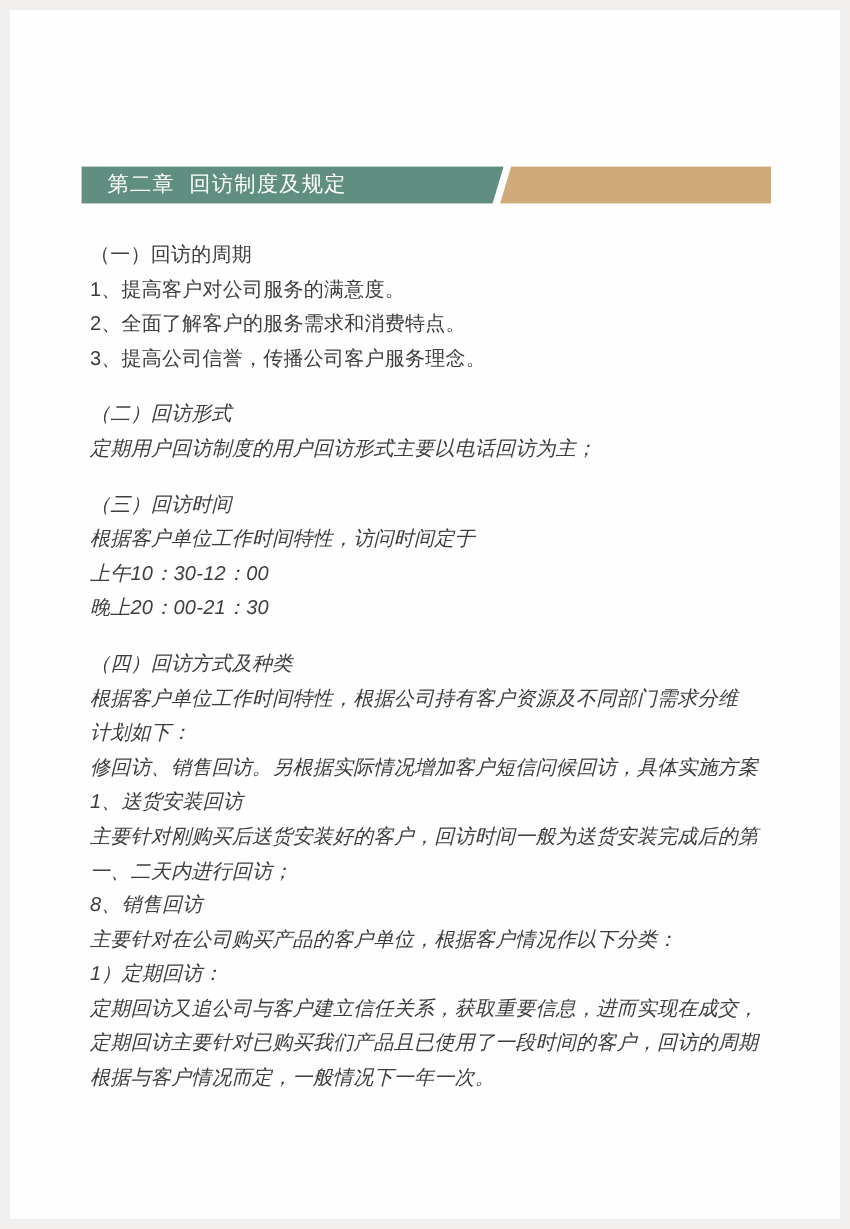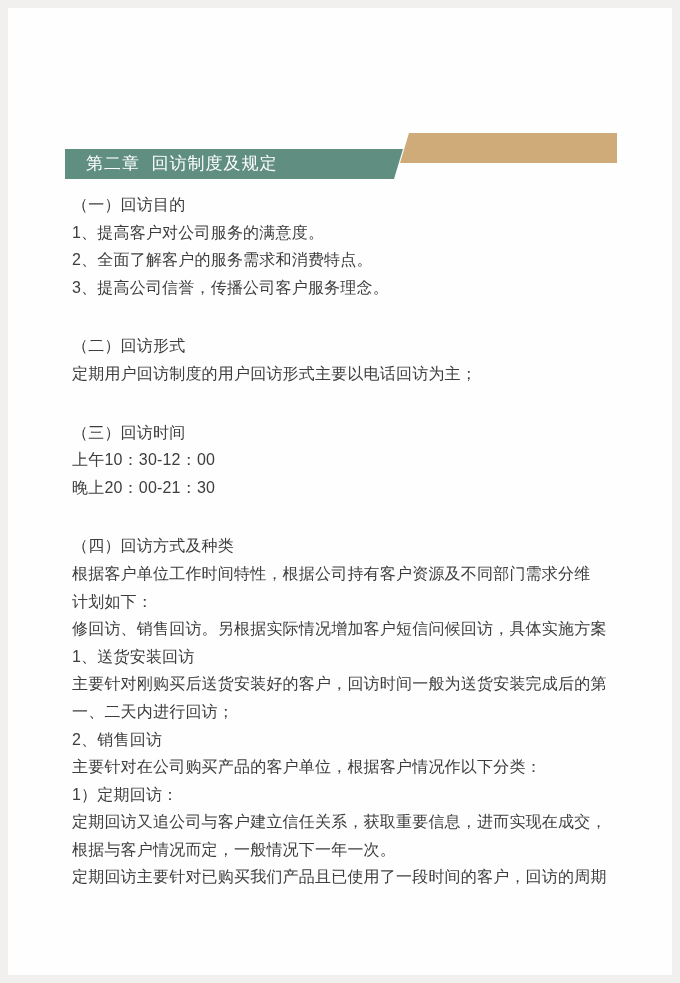--- a/index.html
+++ b/index.html
@@ -31,21 +31,20 @@
     width: 552px;
     height: 30px;
   }
   .banner-teal {
     position: absolute;
     left: 0;
     top: 0;
     width: 338px;
     height: 30px;
     clip-path: polygon(0 0, 100% 0, calc(100% - 9px) 100%, 0 100%);
-    margin-top: 16px;
   }
   .banner-tan {
     position: absolute;
     left: 335px;
     top: 0;
     width: 217px;
     height: 30px;
     clip-path: polygon(9px 0, 100% 0, 100% 100%, 0 100%);
   }
   .banner-title {
@@ -59,21 +58,21 @@
   }
   
   .content {
     position: absolute;
     left: 64px;
     top: 183px;
     width: 556px;
     font-size: 16px;
     color: #3d3d3d;
   }
-  .section + .section { margin-top: 31px; }
+  .section + .section { margin-top: 17px; font-style: italic; }
   .line {
     height: 27.6px;
     line-height: 27.6px;
     white-space: pre;
     letter-spacing: 0.2px;
   }
 </style>
 </head>
 <body>
 
@@ -82,45 +81,46 @@
 
     <div class="banner">
       <div class="banner-teal" style="background: rgb(96, 143, 129);">
         <span class="banner-title">第二章  回访制度及规定</span>
       </div>
       <div class="banner-tan" style="background: rgb(207, 171, 122);"></div>
     </div>
 
     <div class="content" id="sections-root" style="color: rgb(61, 61, 61);">
         <div class="section">
-          <div class="line section-title">（一）回访目的</div>
+          <div class="line section-title">（一）回访的周期</div>
           <div class="line">1、提高客户对公司服务的满意度。</div>
           <div class="line">2、全面了解客户的服务需求和消费特点。</div>
           <div class="line">3、提高公司信誉，传播公司客户服务理念。</div>
         </div>
         <div class="section">
           <div class="line section-title">（二）回访形式</div>
           <div class="line">定期用户回访制度的用户回访形式主要以电话回访为主；</div>
         </div>
         <div class="section">
           <div class="line section-title">（三）回访时间</div>
+          <div class="line">根据客户单位工作时间特性，访问时间定于</div>
           <div class="line">上午10：30-12：00</div>
           <div class="line">晚上20：00-21：30</div>
         </div>
         <div class="section">
           <div class="line section-title">（四）回访方式及种类</div>
           <div class="line">根据客户单位工作时间特性，根据公司持有客户资源及不同部门需求分维</div>
           <div class="line">计划如下：</div>
           <div class="line">修回访、销售回访。另根据实际情况增加客户短信问候回访，具体实施方案</div>
           <div class="line">1、送货安装回访</div>
           <div class="line">主要针对刚购买后送货安装好的客户，回访时间一般为送货安装完成后的第</div>
           <div class="line">一、二天内进行回访；</div>
-          <div class="line">2、销售回访</div>
+          <div class="line">8、销售回访</div>
           <div class="line">主要针对在公司购买产品的客户单位，根据客户情况作以下分类：</div>
           <div class="line">1）定期回访：</div>
           <div class="line">定期回访又追公司与客户建立信任关系，获取重要信息，进而实现在成交，</div>
+          <div class="line">定期回访主要针对已购买我们产品且已使用了一段时间的客户，回访的周期</div>
           <div class="line">根据与客户情况而定，一般情况下一年一次。</div>
-          <div class="line">定期回访主要针对已购买我们产品且已使用了一段时间的客户，回访的周期</div>
         </div>
       </div>
 
   </div>
 </div>
 
 </body></html>

